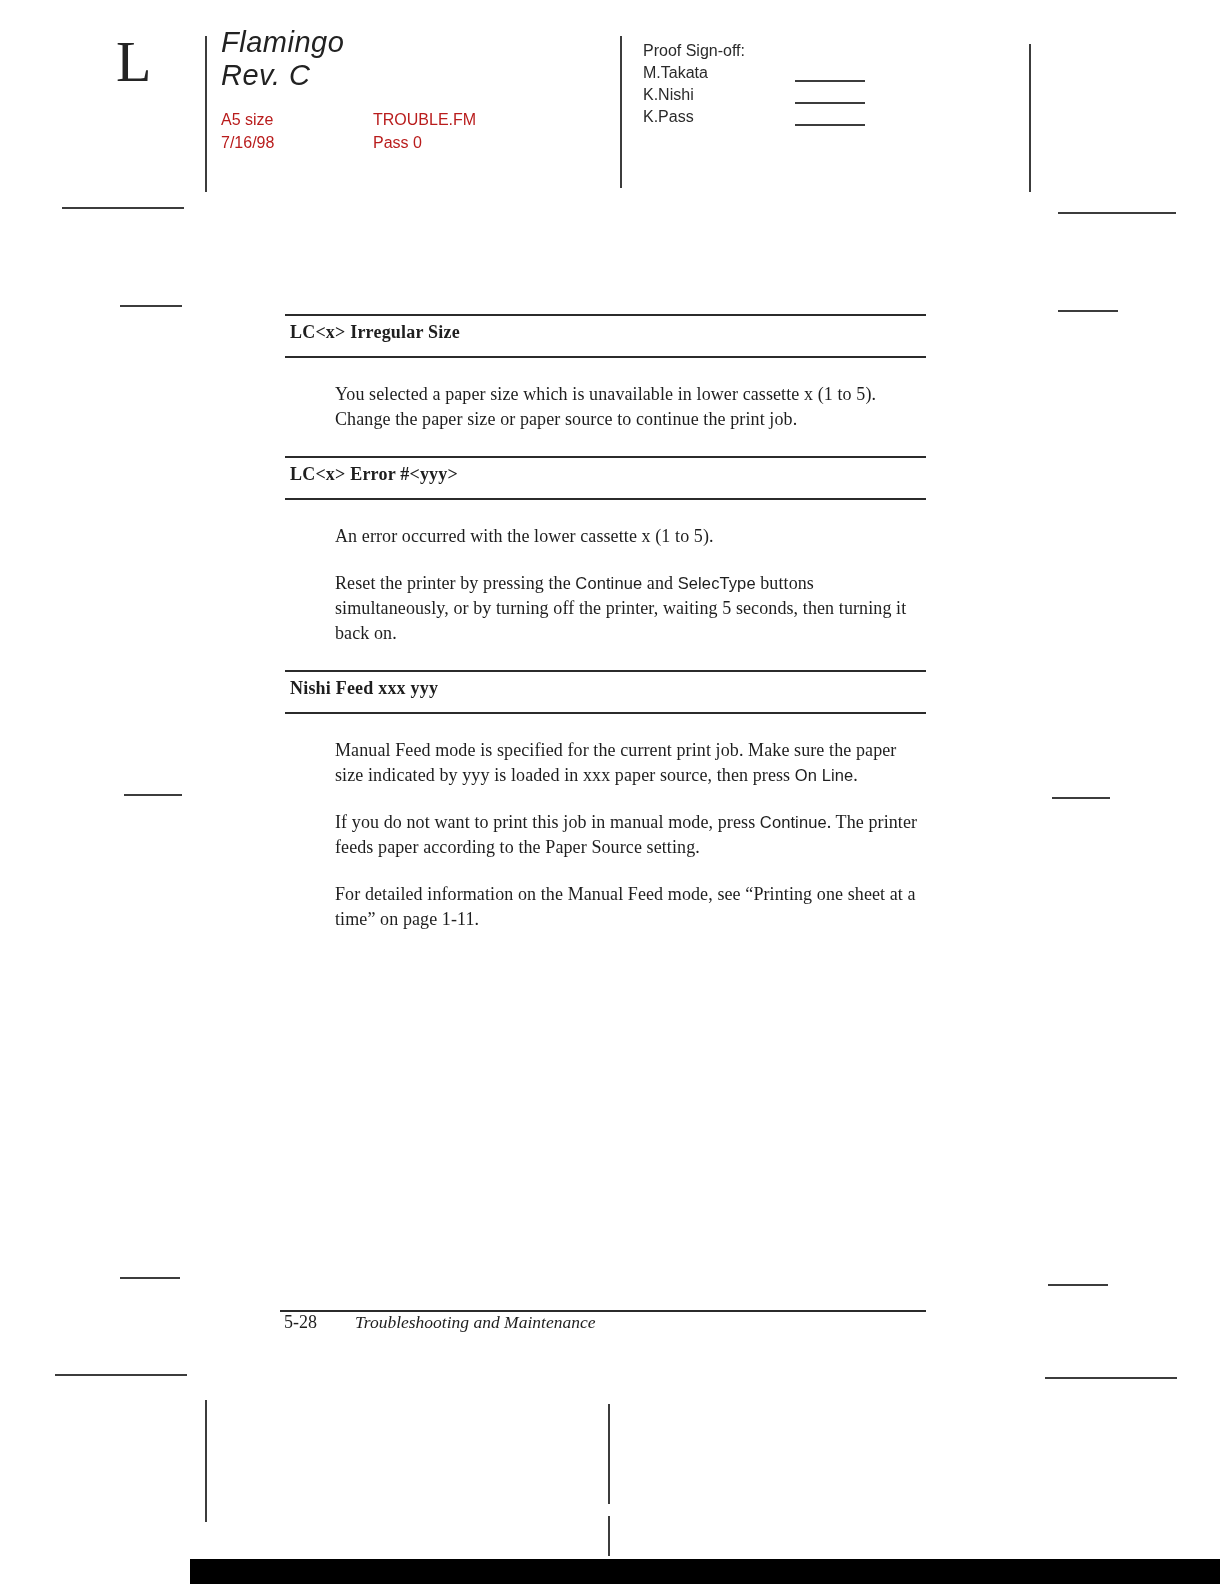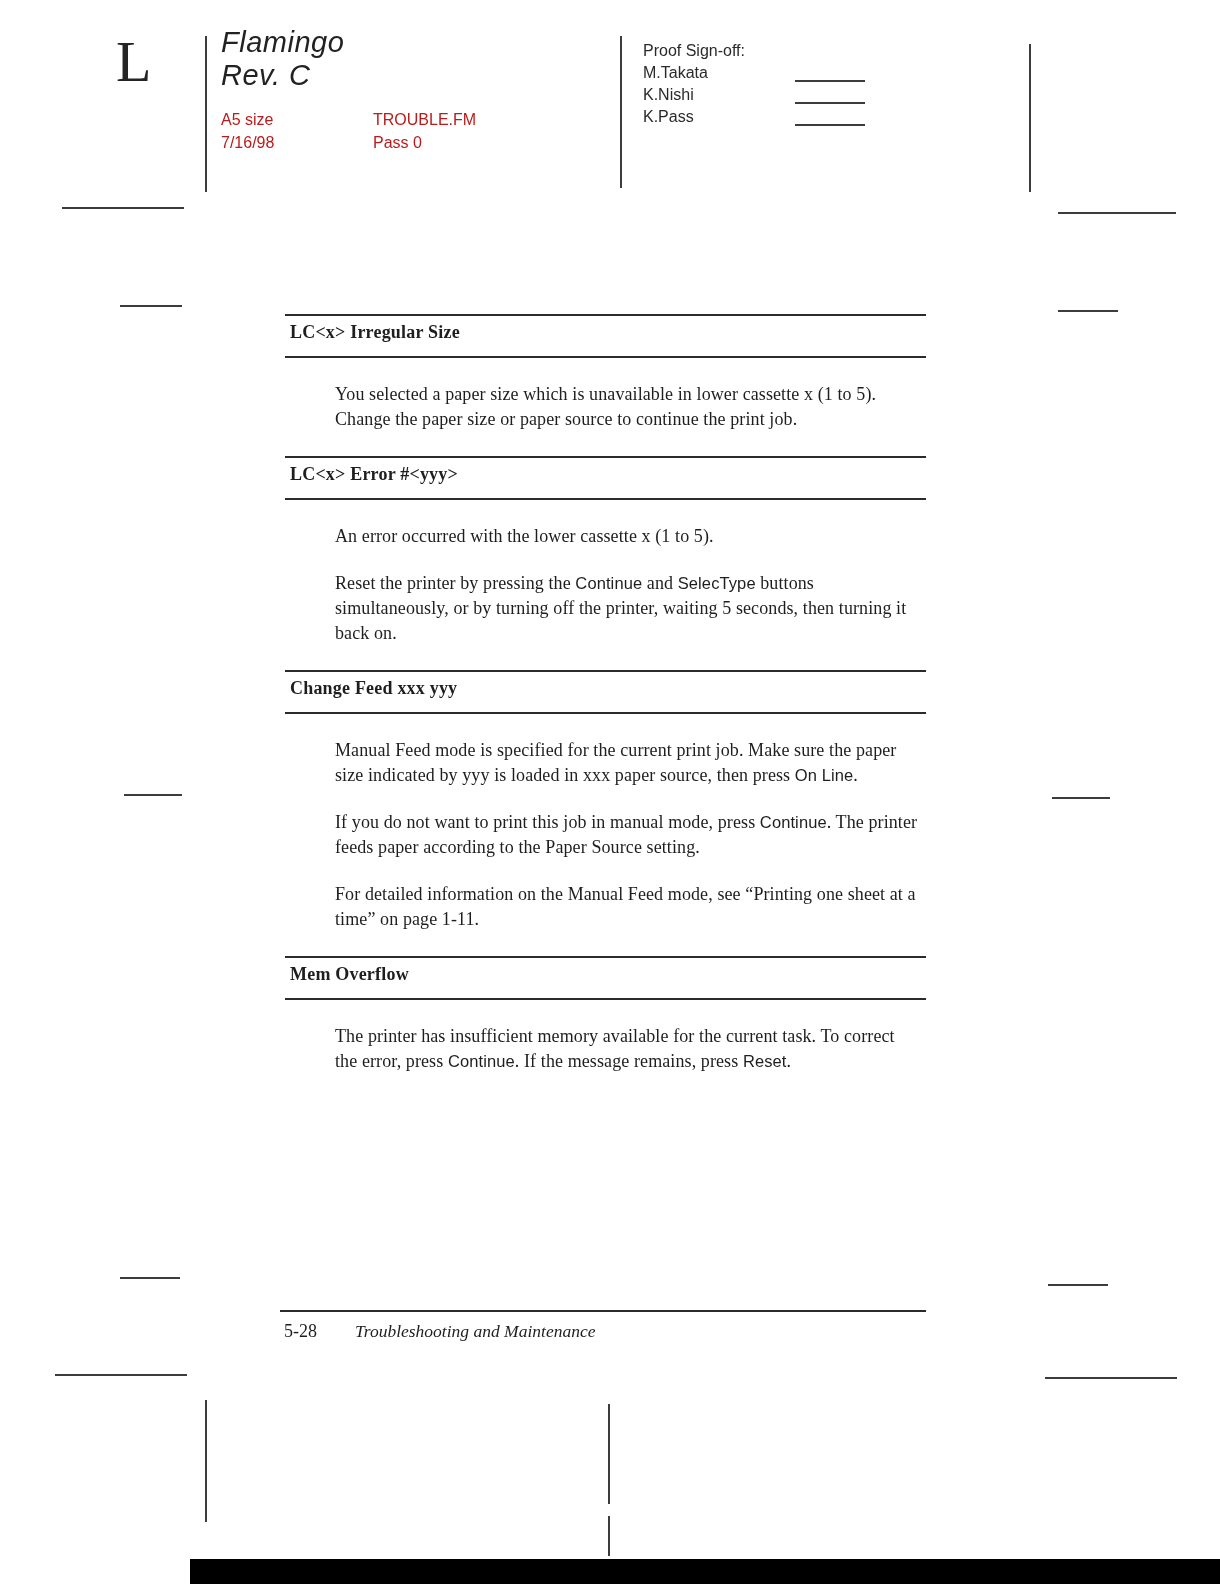--- a/index.html
+++ b/index.html
@@ -54,21 +54,21 @@
     font-size:18px; line-height:25px;
     margin-top:24px; margin-left:50px;
     width:585px; letter-spacing:0.1px;
   }
   .body-para + .body-para { margin-top:22px; }
   .panel-word { font-family:"Liberation Sans", sans-serif; font-size:16.5px; }
 
   
   .footer {
     position:absolute; left:280px; top:1310px; width:646px;
-    border-top:2px solid #2b2b2b; padding-top:9px;
+    border-top:2px solid #2b2b2b; 
     display:flex; align-items:baseline;
   }
   .footer-page { font-size:18px; margin-left:4px; }
   .footer-title { font-size:17.5px; font-style:italic; margin-left:38px; }
 
   .bottom-bar { position:absolute; left:190px; top:1559px; width:1030px; height:25px; background:#000; }
 </style>
 </head>
 <body>
 
@@ -128,28 +128,24 @@
       <section class="doc-section">
         <h2 class="section-heading">LC&lt;x&gt; Irregular Size</h2>
         <p class="body-para"><span>You selected a paper size which is unavailable in lower cassette x (1 to 5). Change the paper size or paper source to continue the print job.</span></p>
       </section>
       <section class="doc-section">
         <h2 class="section-heading">LC&lt;x&gt; Error #&lt;yyy&gt;</h2>
         <p class="body-para"><span>An error occurred with the lower cassette x (1 to 5).</span></p>
         <p class="body-para"><span>Reset the printer by pressing the </span><span class="panel-word">Continue</span><span> and </span><span class="panel-word">SelecType</span><span> buttons simultaneously, or by turning off the printer, waiting 5 seconds, then turning it back on.</span></p>
       </section>
       <section class="doc-section">
-        <h2 class="section-heading">Change Feed xxx yyy</h2>
+        <h2 class="section-heading">Nishi Feed xxx yyy</h2>
         <p class="body-para"><span>Manual Feed mode is specified for the current print job. Make sure the paper size indicated by yyy is loaded in xxx paper source, then press </span><span class="panel-word">On Line</span><span>.</span></p>
         <p class="body-para"><span>If you do not want to print this job in manual mode, press </span><span class="panel-word">Continue</span><span>. The printer feeds paper according to the Paper Source setting.</span></p>
         <p class="body-para"><span>For detailed information on the Manual Feed mode, see “Printing one sheet at a time” on page 1-11.</span></p>
-      </section>
-      <section class="doc-section">
-        <h2 class="section-heading">Mem Overflow</h2>
-        <p class="body-para"><span>The printer has insufficient memory available for the current task. To correct the error, press </span><span class="panel-word">Continue</span><span>. If the message remains, press </span><span class="panel-word">Reset</span><span>.</span></p>
       </section>
     </div>
 
   <div class="footer">
     <span class="footer-page">5-28</span>
     <span class="footer-title">Troubleshooting and Maintenance</span>
   </div>
 
   <div class="vline" style="left:205px; top:1400px; width:2px; height:122px;"></div>
   <div class="vline" style="left:608px; top:1404px; width:1.5px; height:100px;"></div>

